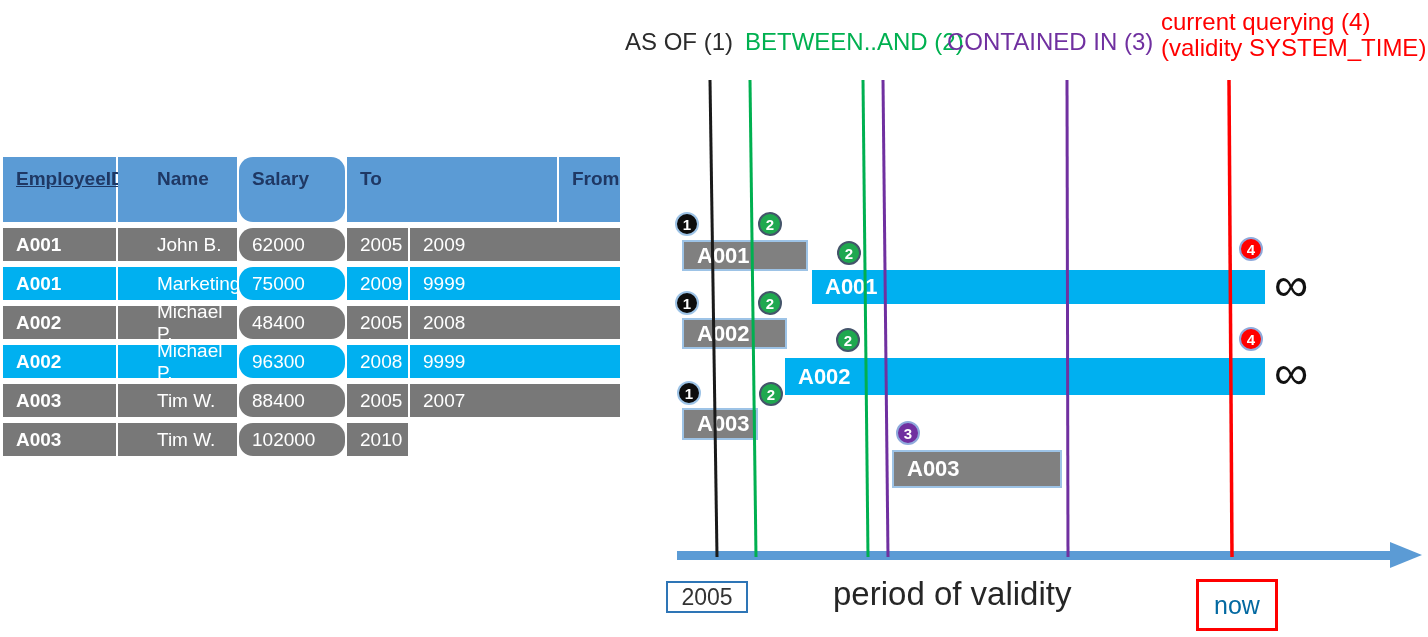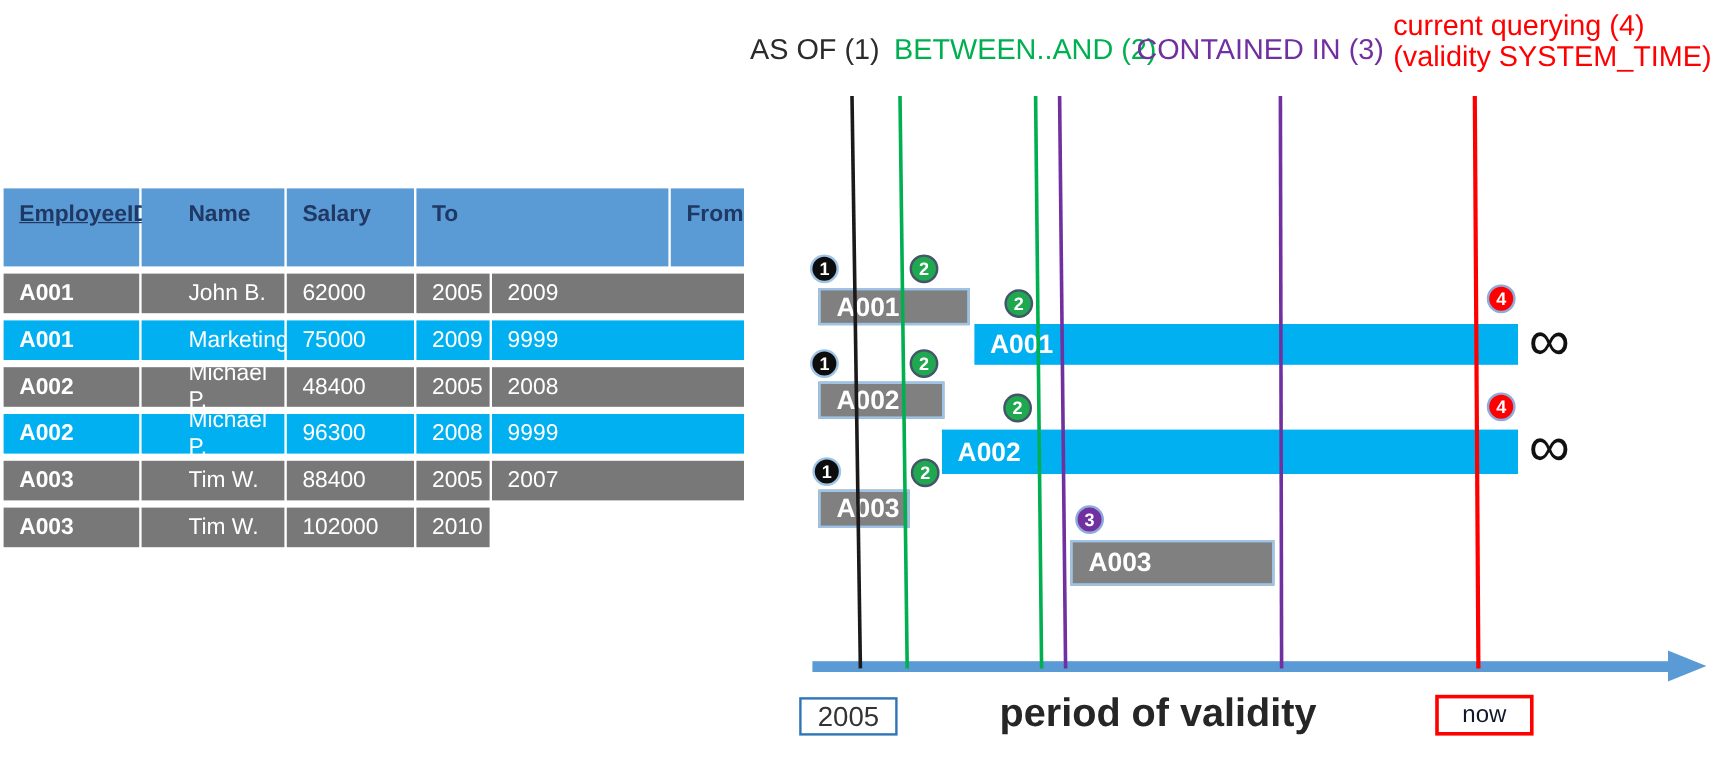--- a/index.html
+++ b/index.html
@@ -19,21 +19,21 @@
   }
   .t-head .t-cell {
     background: #5B9BD5; color: #1F3864; font-weight: bold;
     height: 65px; align-items: flex-start; padding-top: 11px; font-size: 19px;
   }
   .t-body .t-cell { height: 33px; }
   .row-gray .t-cell { background: #787878; }
   .row-cyan .t-cell { background: #00B0F0; }
   .c0 { width: 113px; font-weight: bold; }
   .c1 { width: 119px; padding-left: 39px; }
-  .c2 { width: 106px; }
+  .c2 { width: 106px; border-radius: 14px; }
   .c3 { width: 61px; }
   .c4 { width: 210px; }
   .u { text-decoration: underline; }
 
   
   .legend-label { position: absolute; font-size: 24px; white-space: nowrap; }
   .lg-black { left: 625px; top: 28px; color: #2b2b2b; }
   .lg-green { left: 745px; top: 28px; color: #00B050; }
   .lg-purple { left: 947px; top: 28px; color: #7030A0; }
   .lg-red { left: 1161px; top: 9px; color: #FF0000; line-height: 26px; }
@@ -75,24 +75,24 @@
     border-top: 13px solid transparent; border-bottom: 13px solid transparent;
     border-left: 32px solid #5B9BD5;
   }
 
   
   .year-box {
     position: absolute; left: 666px; top: 581px; width: 82px; height: 32px;
     border: 2px solid #2E75B6; color: #333; font-size: 23px;
     display: flex; align-items: center; justify-content: center;
   }
-  .axis-title { position: absolute; left: 833px; top: 575px; color: #262626; font-size: 33px; white-space: nowrap; font-weight: bold; }
+  .axis-title { position: absolute; left: 833px; top: 575px; color: #262626; font-size: 33px; white-space: nowrap; }
   .now-box {
-    position: absolute; left: 1196px; top: 579px; width: 82px; height: 34px;
-    border: 3px solid #FF0000; color: #0f172a; font-size: 20px;
+    position: absolute; left: 1196px; top: 579px; width: 82px; height: 52px;
+    border: 3px solid #FF0000; color: #0369a1; font-size: 25px;
     display: flex; align-items: center; justify-content: center;
   }
 </style>
 </head>
 <body>
 
 <div class="canvas">
 
   <div class="emp-table">
     <div class="t-row t-head">

